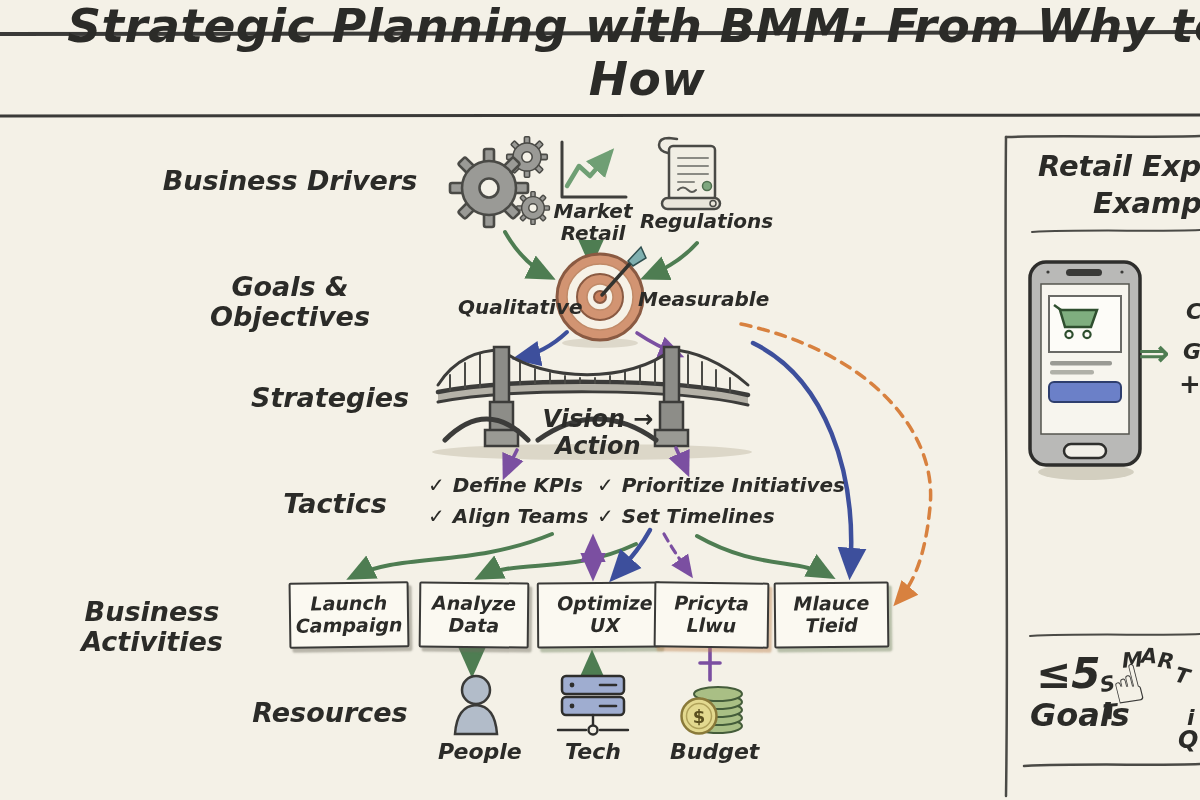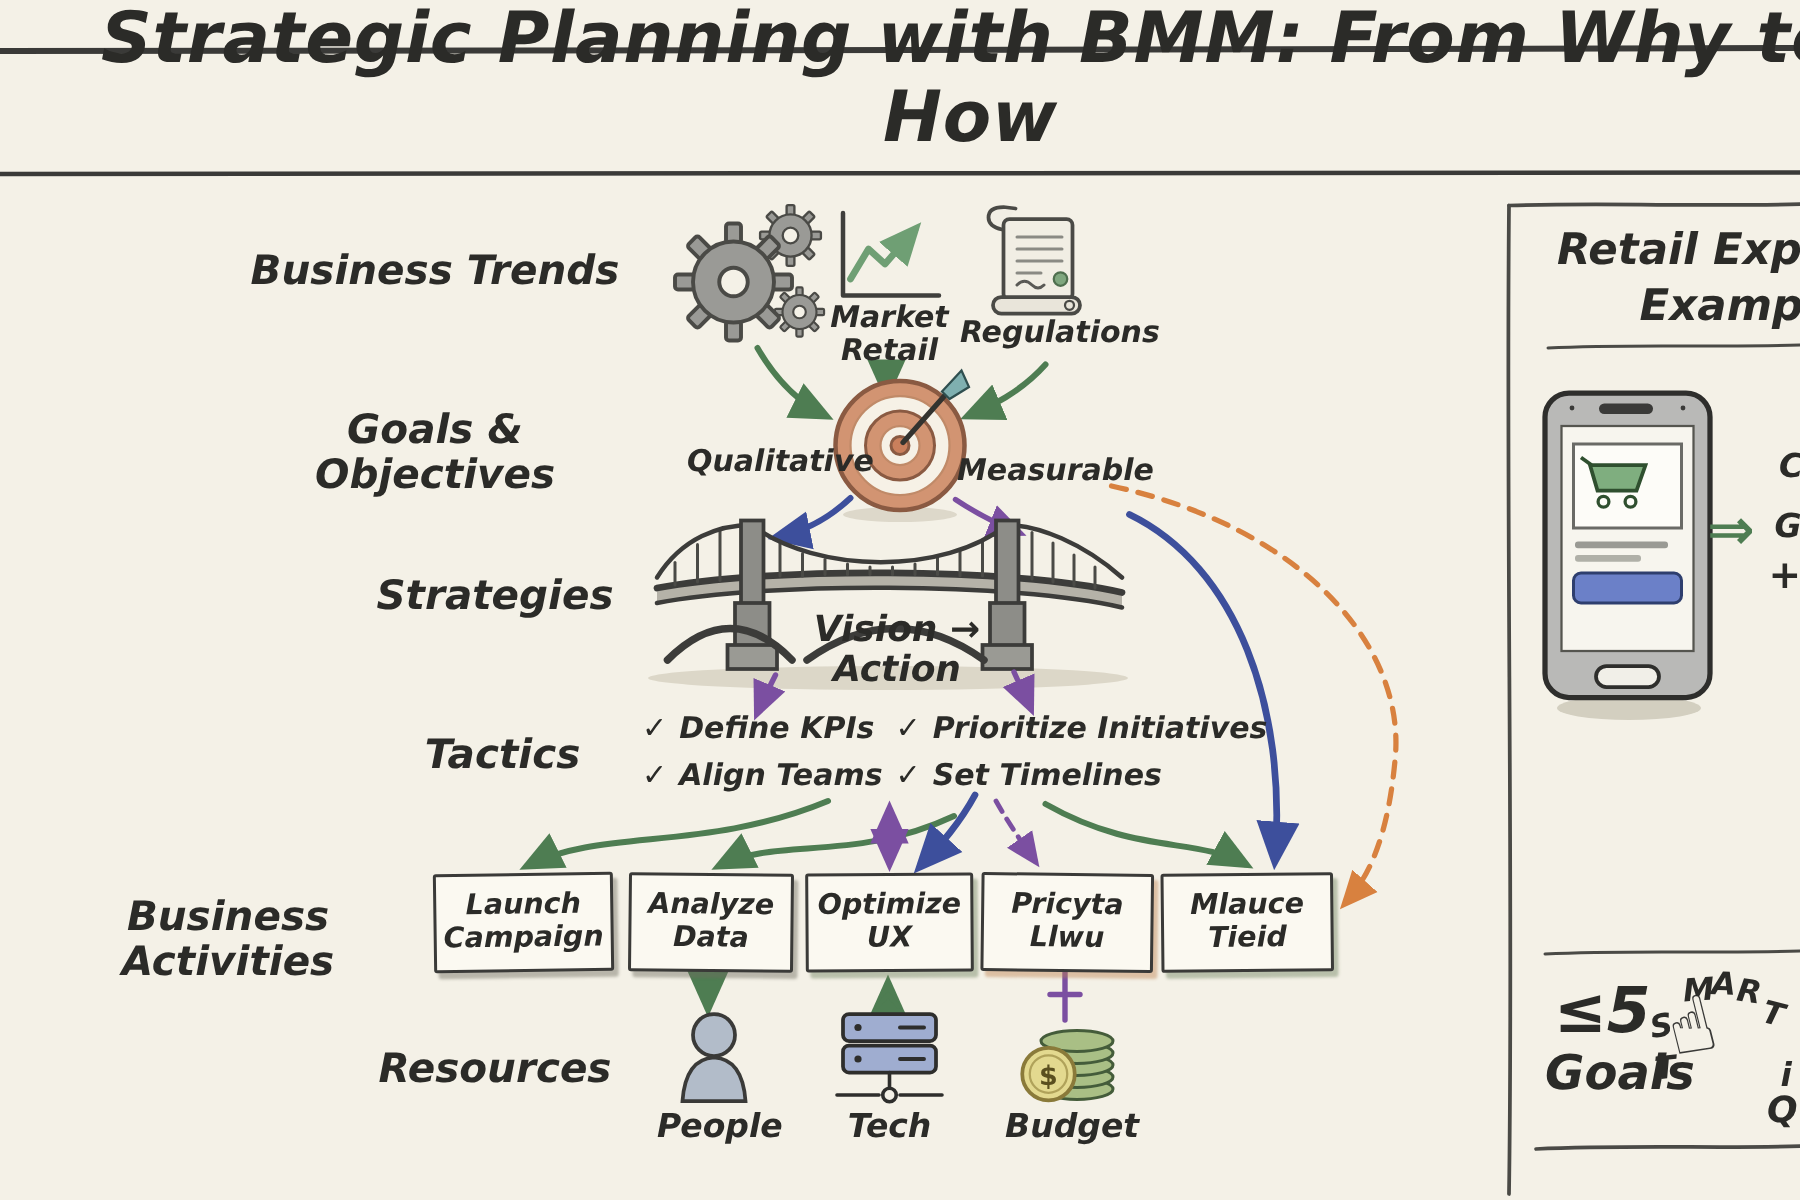--- a/index.html
+++ b/index.html
@@ -253,32 +253,32 @@
       </g>
       <rect x="1050" y="361" width="62" height="4.5" rx="2" fill="#9a9a94"></rect>
       <rect x="1050" y="370" width="44" height="4.5" rx="2" fill="#b0b0a8"></rect>
       <rect x="1049" y="382" width="72" height="20" rx="5" fill="#6b80c8" stroke="#2e3e6e" stroke-width="2"></rect>
       <rect x="1064" y="444" width="42" height="14" rx="7" fill="#f1efe8" stroke="#2e2e2c" stroke-width="2.5"></rect>
     </g>
   </svg>
 
   <div class="abs hand ctr" id="title">Strategic Planning with BMM: From Why to How</div>
 
-  <div class="abs hand rowlab ctr" style="left:160px;top:166px;width:260px;">Business Trends</div>
+  <div class="abs hand rowlab ctr" style="left:160px;top:166px;width:260px;">Business Drivers</div>
   <div class="abs hand rowlab ctr" style="left:240px;top:383px;width:180px;">Strategies</div>
   <div class="abs hand rowlab ctr" style="left:150px;top:272px;width:280px;">Goals &amp; Objectives</div>
   <div class="abs hand rowlab ctr" style="left:260px;top:489px;width:150px;">Tactics</div>
   <div class="abs hand rowlab ctr" style="left:240px;top:698px;width:180px;">Resources</div>
   <div class="abs hand rowlab ctr" style="left:18px;top:597px;width:268px;">Business Activities</div>
 
   <div class="abs hand small-lab ctr" style="left:552px;top:200px;width:82px;">Market Retail</div>
   <div class="abs hand small-lab ctr" style="left:640px;top:210px;width:110px;">Regulations</div>
 
   <div class="abs hand small-lab" style="left:458px;top:296px;">Qualitative</div>
-  <div class="abs hand small-lab" style="left:638px;top:302px;">Measurable</div>
+  <div class="abs hand small-lab" style="left:638px;top:288px;">Measurable</div>
 
   <div class="abs hand ctr" style="left:518px;top:406px;width:160px;font-size:24px;">Vision → Action</div>
 
   <div class="abs" style="left:428px;top:473px;">
     <div class="check-row">
         <span class="check">✓</span>
         <span>Define KPIs</span>
       </div>
     <div class="check-row" style="margin-top:7px;">
         <span class="check">✓</span>
@@ -297,21 +297,21 @@
   </div>
 
   <div class="abs actbox" style="left:289px;top:582px;width:116px;height:62px;transform:rotate(-0.8deg);">
     <span>Launch</span>
       <span>Campaign</span>
   </div>
   <div class="abs actbox" style="left:419px;top:582px;width:106px;height:62px;transform:rotate(0.6deg);">
     <span>Analyze</span>
       <span>Data</span>
   </div>
-  <div class="abs actbox" style="left:537px;top:582px;width:108px;height:62px;transform:rotate(-0.4deg);box-shadow:3px 4px 2px rgba(110,130,95,.45);">
+  <div class="abs actbox" style="left:537px;top:582px;width:108px;height:62px;transform:rotate(-0.4deg);box-shadow:3px 4px 2px rgba(110,130,95,.45);padding-left:12px;">
     <span>Optimize</span>
       <span>UX</span>
   </div>
   <div class="abs actbox" style="left:654px;top:582px;width:111px;height:62px;transform:rotate(0.7deg);box-shadow:3px 4px 2px rgba(190,130,80,.45);">
     <span>Pricyta</span>
       <span>Llwu</span>
   </div>
   <div class="abs actbox" style="left:774px;top:582px;width:111px;height:62px;transform:rotate(-0.6deg);box-shadow:3px 4px 2px rgba(110,130,95,.45);">
     <span>Mlauce</span>
       <span>Tieid</span>

